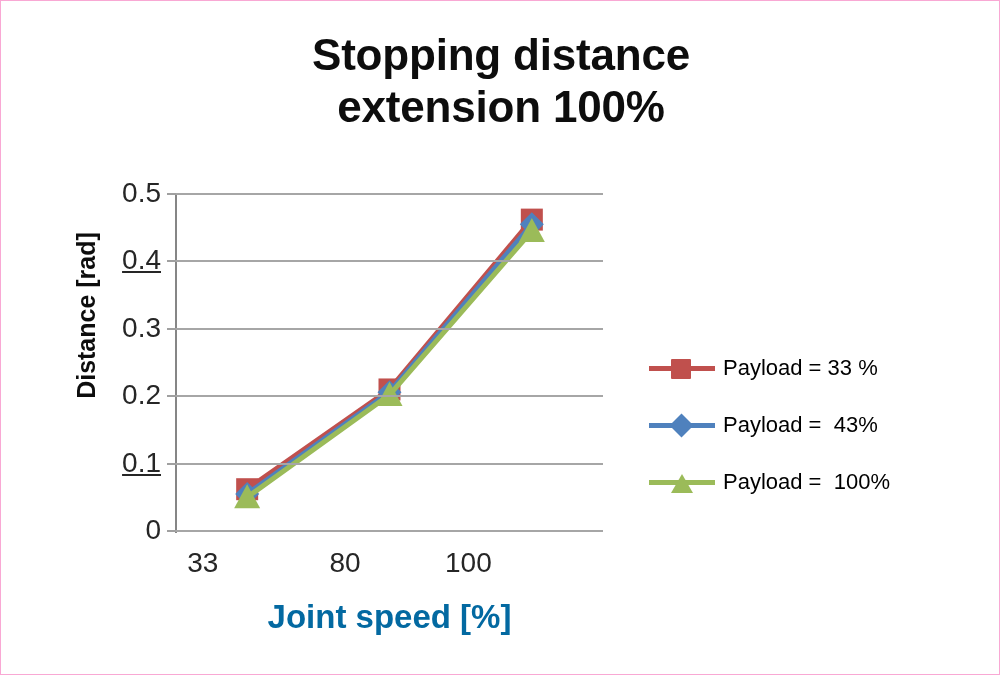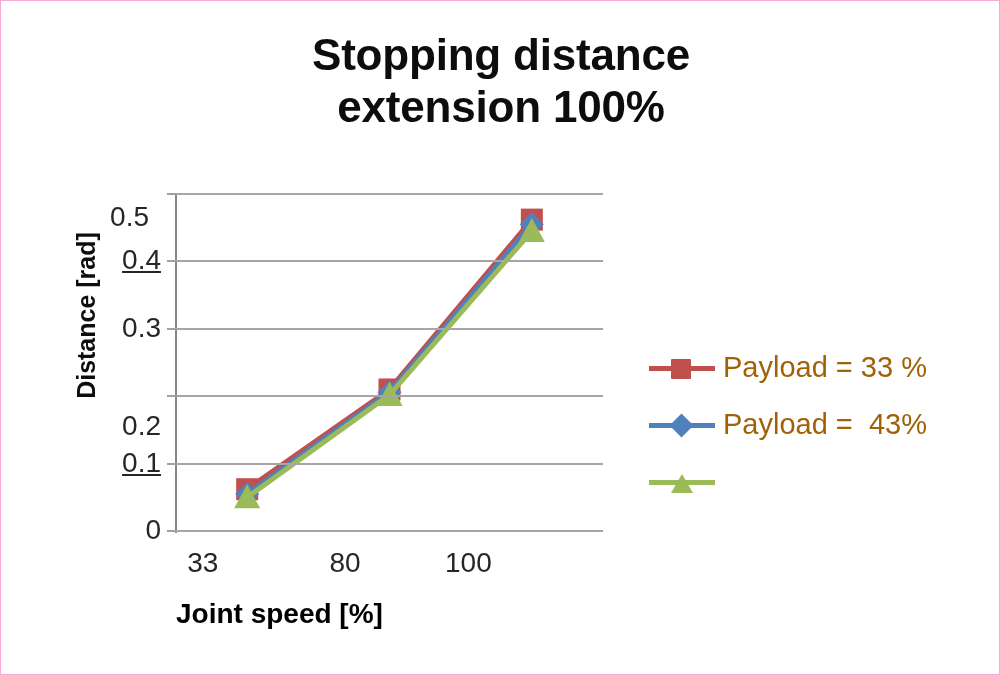--- a/index.html
+++ b/index.html
@@ -72,23 +72,24 @@
     width:120px;
     text-align:left;
     font-size:28px;
     color:#262626;
     line-height:1;
   }
   #x-axis-title{
     position:absolute;
     left:175px;top:597px;
     width:427px;
-    font-size:28px;
+    text-align:center;
+    font-size:33px;
     font-weight:bold;
-    color:#000000;
+    color:#0369a1;
   }
   
   #legend{
     position:absolute;
     left:648px;top:338px;
     width:340px;
   }
   .legend-row{
     display:flex;
     align-items:center;
@@ -100,22 +101,22 @@
     flex:0 0 66px;
     margin-right:8px;
   }
   .legend-key .key-line{
     position:absolute;left:0;top:10px;width:66px;height:5px;
   }
   .legend-key .key-marker{
     position:absolute;left:22px;top:3px;width:20px;height:20px;
   }
   .legend-text{
-    font-size:29px;
-    color:#a16207;
+    font-size:22px;
+    color:#000000;
     white-space:pre;
     line-height:1;
   }
   
   .m-square{border-radius:1px;}
   .m-diamond{transform:rotate(45deg);}
   .m-triangle{
     width:0!important;height:0!important;
     background:transparent!important;
     border-left:11px solid transparent;
@@ -133,24 +134,24 @@
     <span class="line2">extension 100%</span>
   </div>
 
   <div id="y-axis-title">Distance [rad]</div>
 
   <div id="y-axis-line"></div>
 
   <div id="y-axis-labels">
       <div class="y-label" style="left: 100px; top: 515px;">0</div>
       <div class="y-label" style="left: 100px; top: 447.6px; text-decoration: underline;">0.1</div>
-      <div class="y-label" style="left: 100px; top: 380.2px; margin-top: 31px;">0.2</div>
+      <div class="y-label" style="left: 100px; top: 380.2px;">0.2</div>
       <div class="y-label" style="left: 100px; top: 312.8px;">0.3</div>
       <div class="y-label" style="left: 100px; top: 245.4px; text-decoration: underline;">0.4</div>
-      <div class="y-label" style="left: 88px; top: 178px; margin-top: 24px;">0.5</div>
+      <div class="y-label" style="left: 100px; top: 178px;">0.5</div>
     </div>
   <div id="y-axis-ticks">
       <div class="y-tick" style="top: 529px;"></div>
       <div class="y-tick" style="top: 461.6px;"></div>
       <div class="y-tick" style="top: 394.2px;"></div>
       <div class="y-tick" style="top: 326.8px;"></div>
       <div class="y-tick" style="top: 259.4px;"></div>
       <div class="y-tick" style="top: 192px;"></div>
     </div>
 
@@ -206,16 +207,17 @@
           <div class="key-line" style="background: rgb(79, 129, 189);"></div>
           <div class="key-marker m-diamond" style="background: rgb(79, 129, 189); width: 17px; height: 17px; left: 24px; top: 4px;"></div>
         </div>
         <div class="legend-text">Payload =  43%</div>
       </div>
       <div class="legend-row">
         <div class="legend-key">
           <div class="key-line" style="background: rgb(155, 187, 89);"></div>
           <div class="key-marker m-triangle" style="border-bottom: 19px solid rgb(155, 187, 89); left: 22px; top: 4px;"></div>
         </div>
+        <div class="legend-text">Payload =  100%</div>
       </div>
     </div>
 
 </div>
 
 </body></html>

